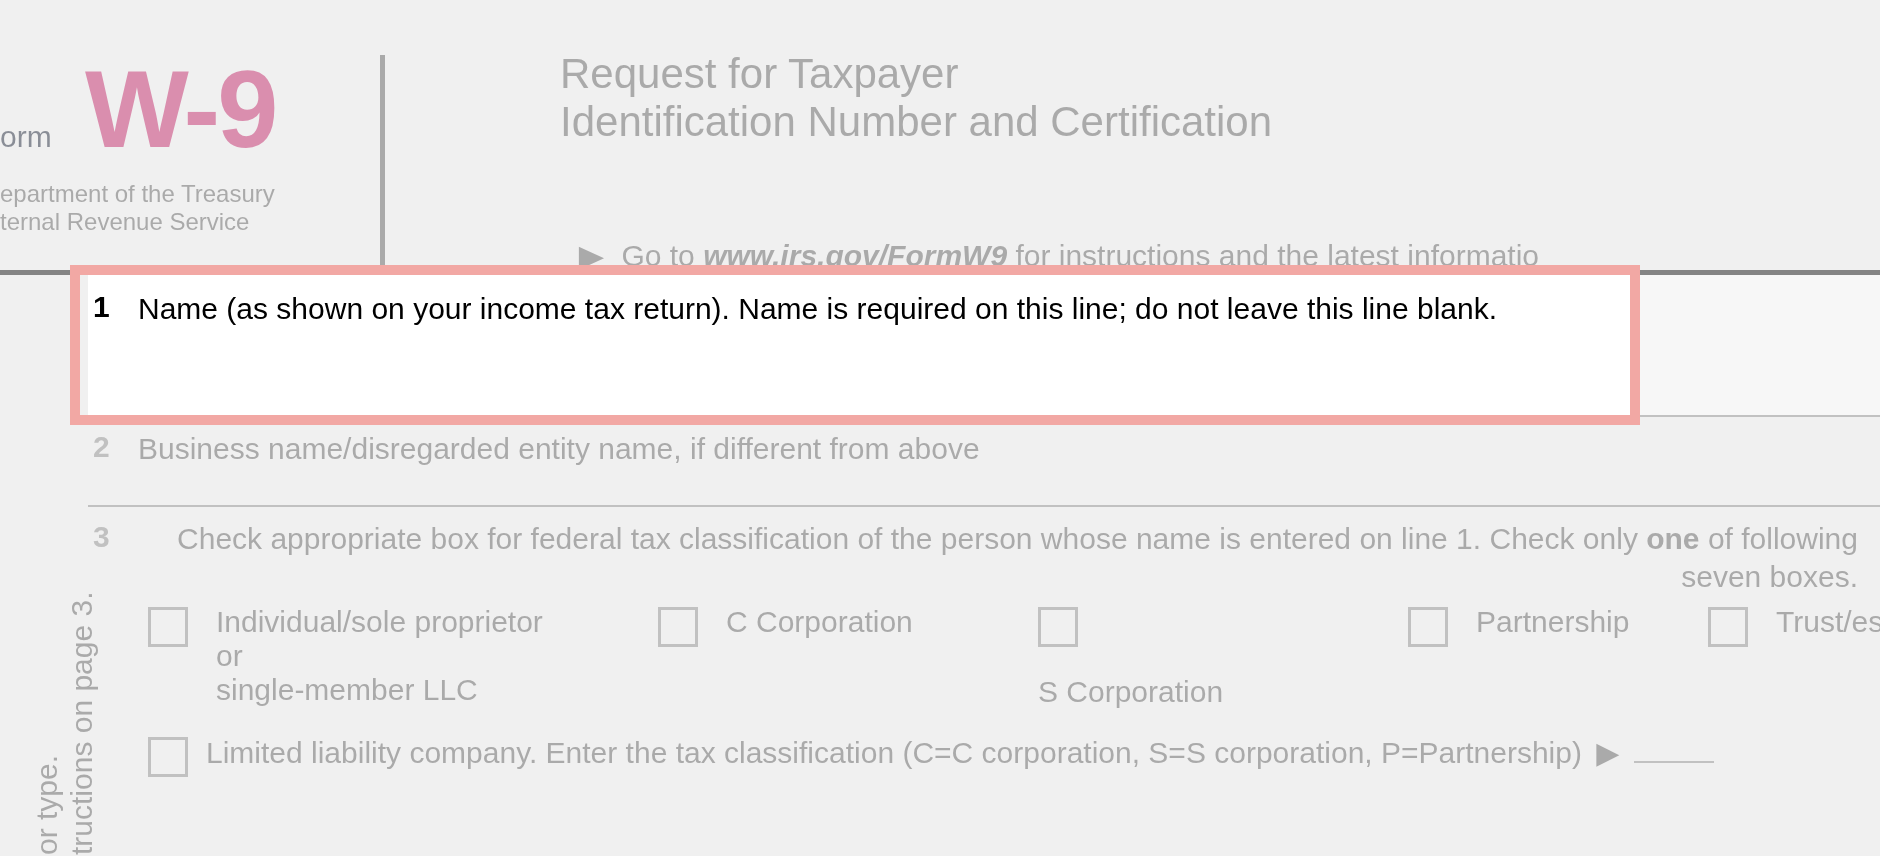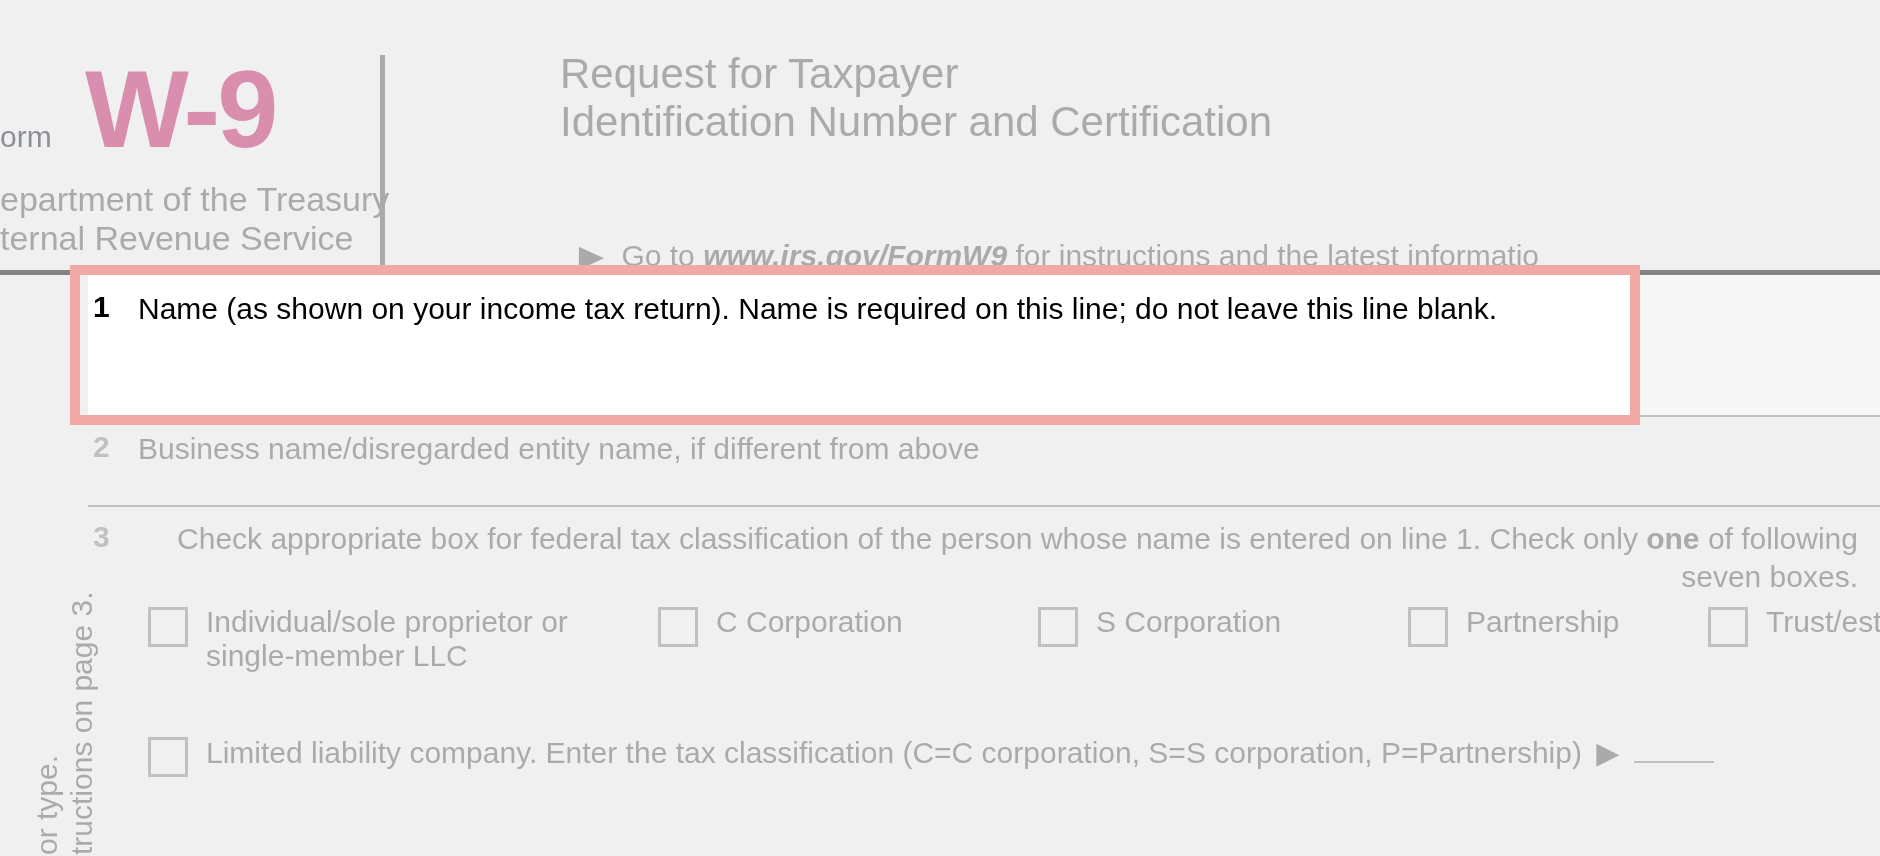--- a/index.html
+++ b/index.html
@@ -48,21 +48,21 @@
   .w9 {
     font-size: 110px;
     font-weight: 900;
     color: #be185d;
     position:absolute; left:85px; top:0;
     letter-spacing: -3px;
   }
   .dept {
     position:absolute;
     left:0; top:180px;
-    font-size:34px;
+    font-size:24px;
     color:#555;
     line-height:1.15;
   }
   .hdr-div {
     position:absolute;
     left:380px; top:55px;
     width:0; height:215px;
     border-left:5px solid #555;
   }
   .title {
@@ -134,33 +134,33 @@
   .row3 .rowtext { top:15px;text-align:right; }
   .checkboxes {
     position:absolute;
     left:60px; top:100px;
     width:1800px;
   }
   .cb {
     position:absolute;
     display:flex;
     align-items:flex-start;
-    gap:18px;
+    gap:28px;
     font-size:30px;
     color:#555;
   }
   .cb .box {
     width:34px; height:34px;
     border:3px solid #888;
     flex:0 0 auto;
     margin-top:2px;
   }
   .cb1 { left:0;    top:0;  width:420px; }
   .cb2 { left:510px; top:0; }
-  .cb3 { left:890px; top:0; }
+  .cb3 { left:890px; top:0;flex-direction:column; }
   .cb4 { left:1260px; top:0; }
   .cb5 { left:1560px; top:0; }
   .cb6 { left:0;    top:130px; width:1720px; display:block; }
   .cb6 .box { float:left; margin-right:18px; }
   .cb6 .tri { margin:0 6px; }
   .cb6 .under {
     display:inline-block;
     border-bottom:2px solid #888;
     width:80px;
     vertical-align:baseline;

